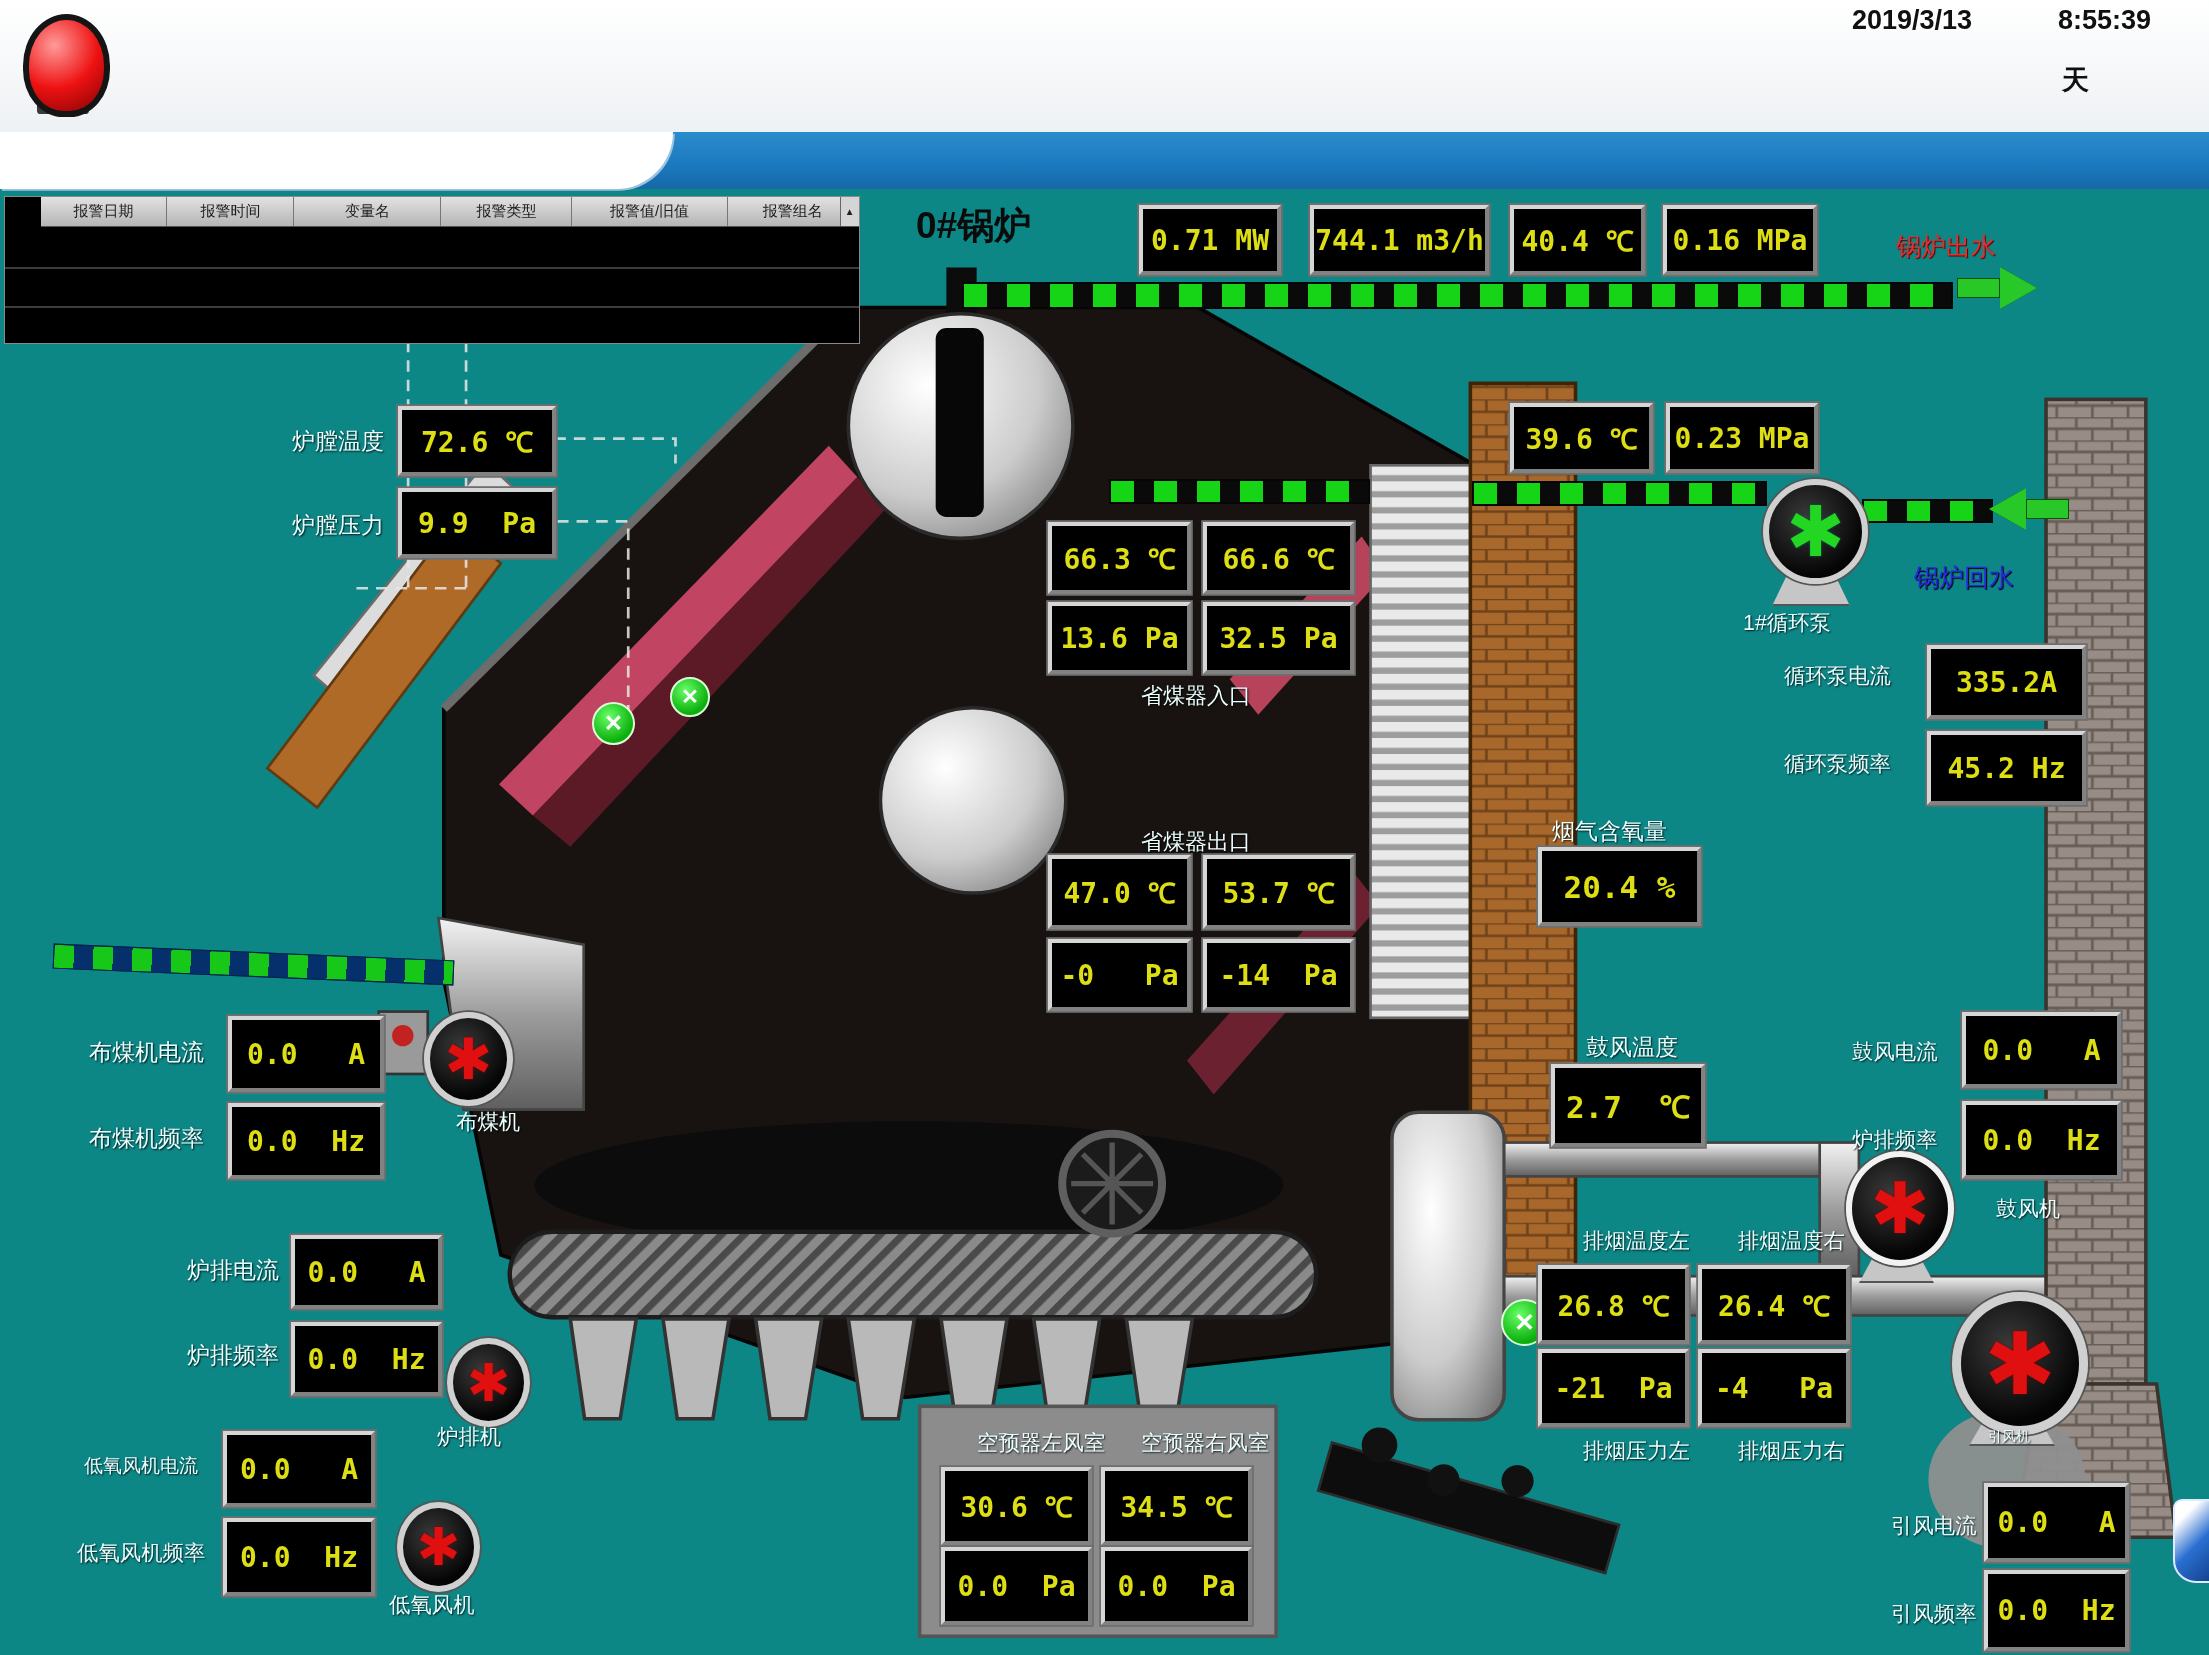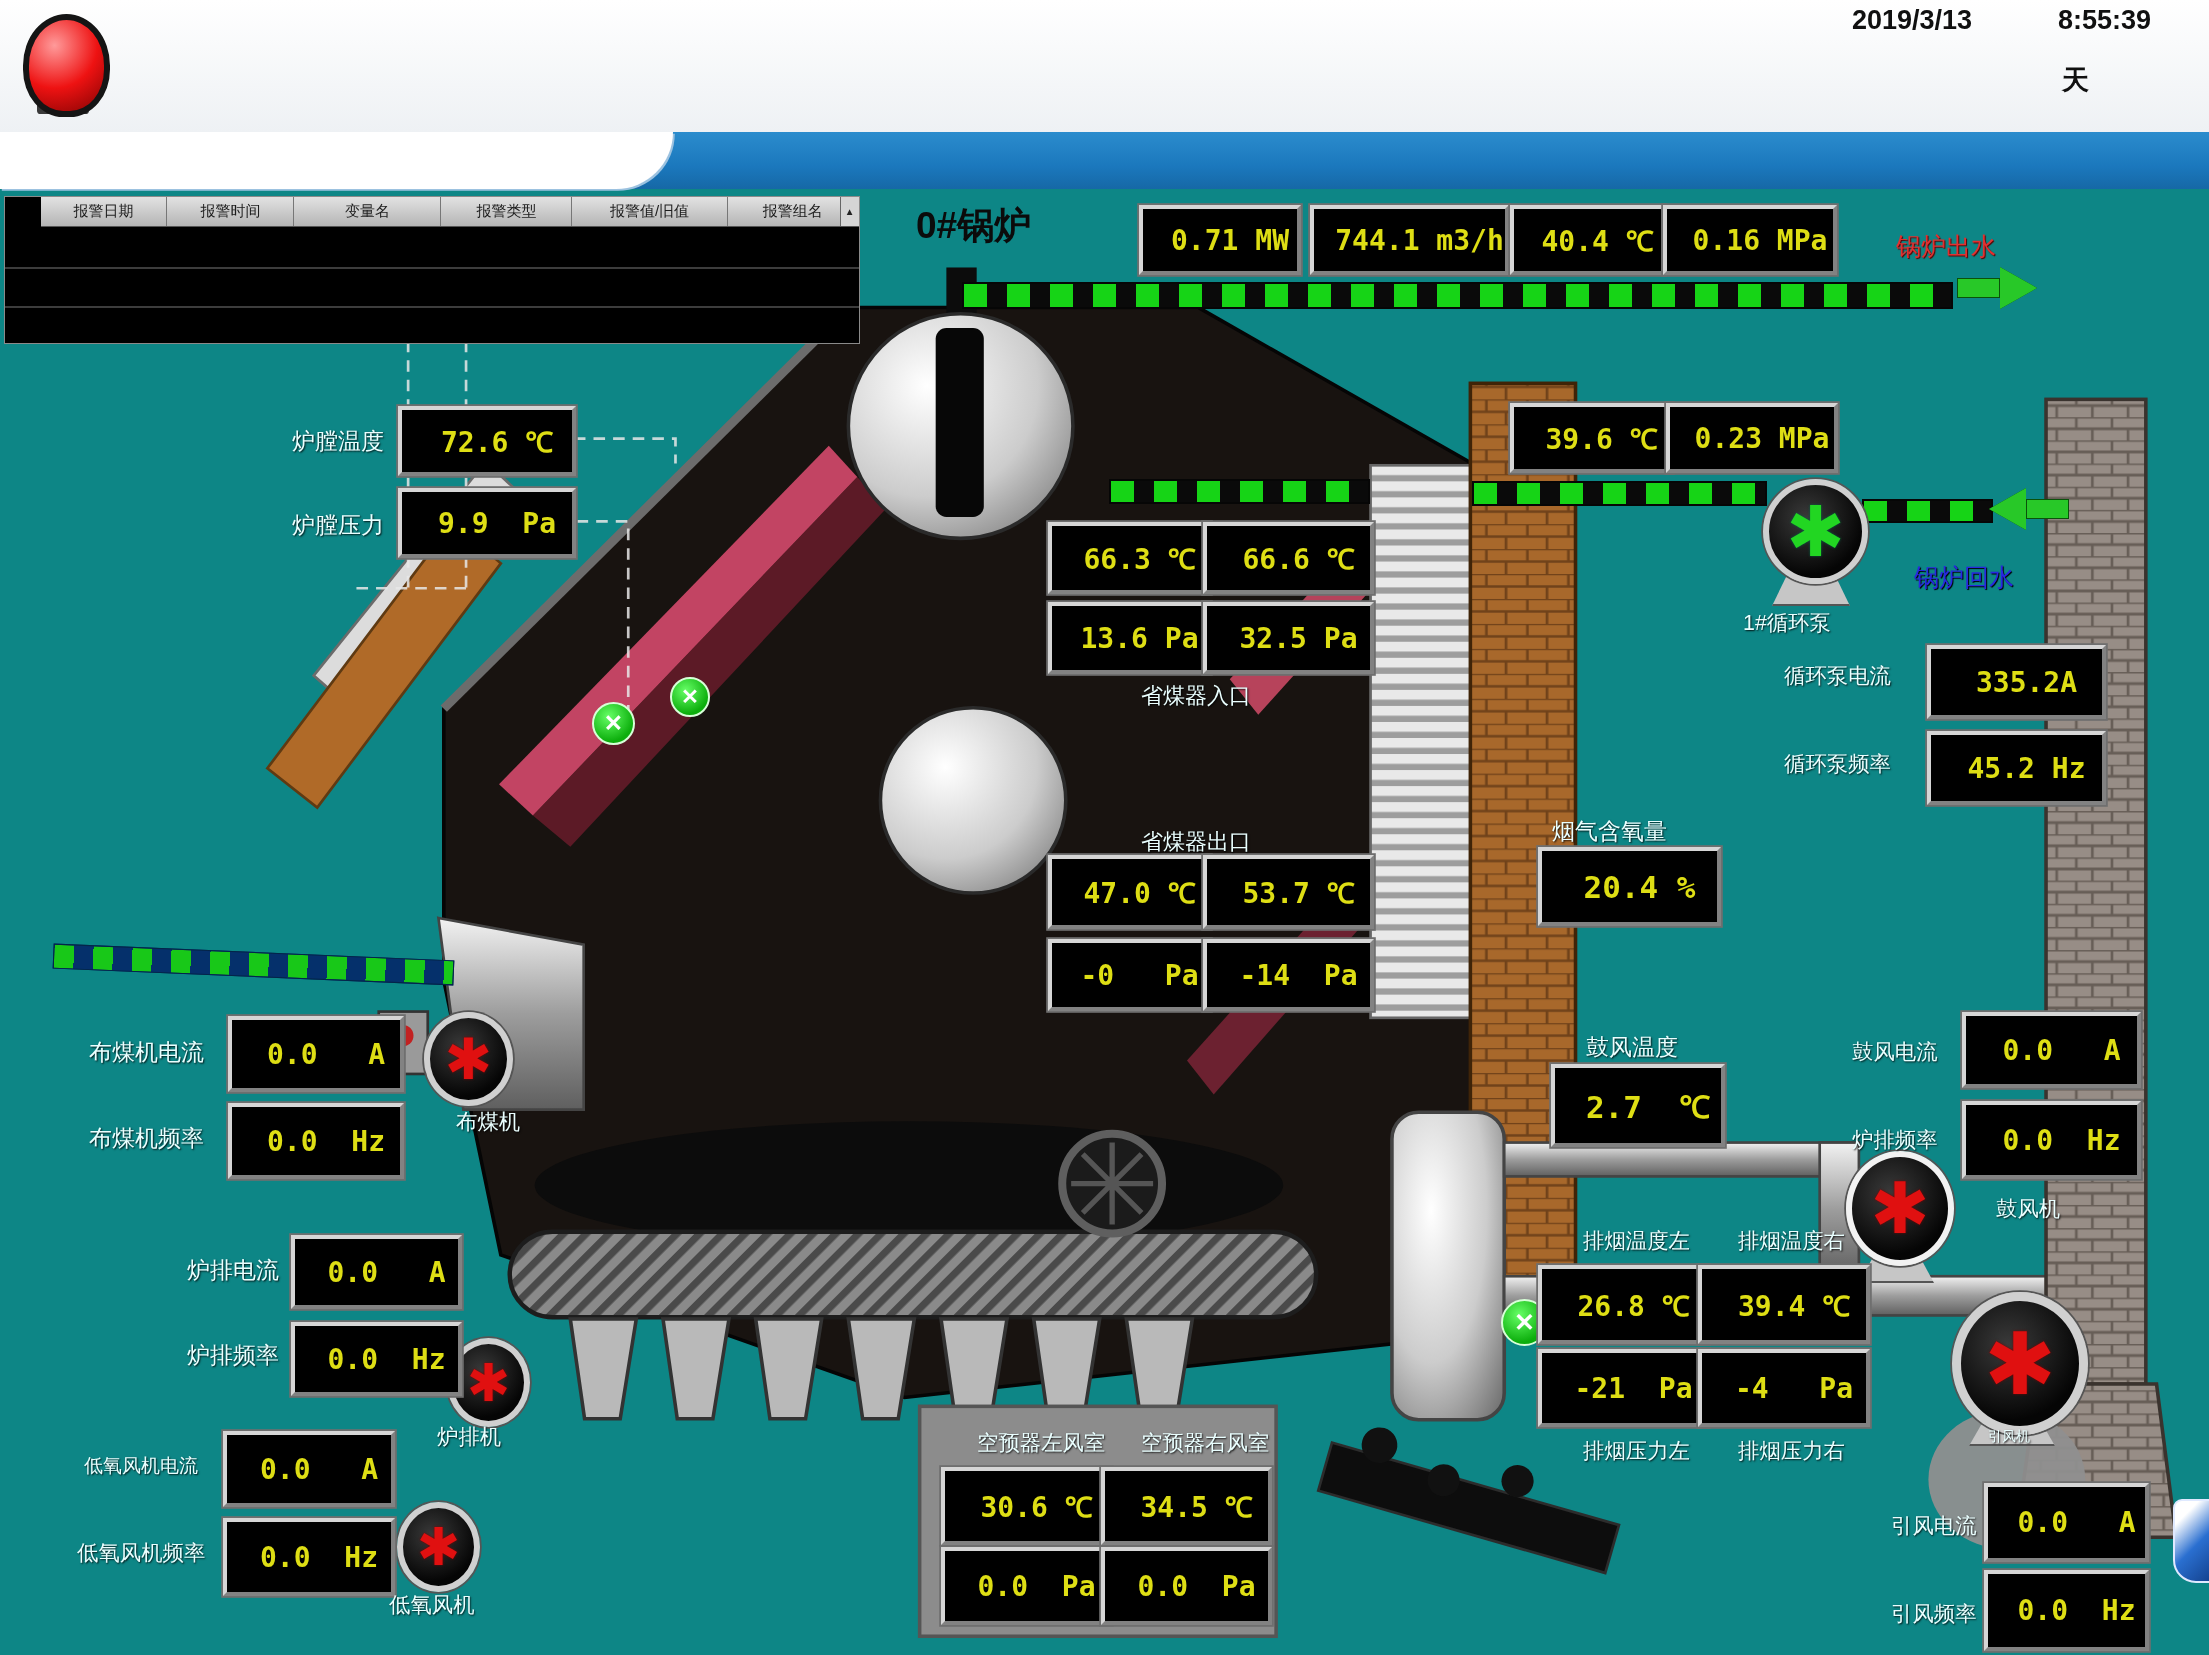--- a/index.html
+++ b/index.html
@@ -30,21 +30,21 @@
   .alarm-head{display:flex;height:28.5px;background:linear-gradient(#e2e2e2,#b5b5b5);
               border-bottom:1.8px solid #555;margin-left:36px;}
   .alarm-th{font-size:15px;color:#1c1c1c;display:flex;align-items:center;justify-content:center;
             border-right:0.9px solid #777;white-space:nowrap;overflow:hidden;}
   .alarm-sep{position:absolute;left:0;width:100%;height:1.8px;background:#3c3c3c;}
   .scroll-up{position:absolute;right:0;top:0;width:18px;height:28.5px;background:#d5d5d5;border-left:0.9px solid #666;
              display:flex;align-items:center;justify-content:center;font-size:9.8px;color:#222;cursor:pointer;}
   
   .vbox{position:absolute;background:#000;border:4.5px outset #d6d6d6;box-shadow:0 0 0 1.8px #6f6f6f;
         color:#dede14;font-family:"DejaVu Sans Mono", monospace;font-weight:bold;font-size:28px;
-        display:flex;align-items:center;justify-content:center;white-space:pre;z-index:30;padding-left:20px;}
+        display:flex;align-items:center;justify-content:center;white-space:pre;z-index:30;}
   .lbl{position:absolute;color:#eaffff;font-weight:normal;font-size:23px;white-space:nowrap;
        text-shadow:0.9px 0.9px 1.8px rgba(0,0,0,.85);z-index:31;}
   .big-name{position:absolute;font-size:37px;font-weight:bold;color:#0b0b0b;z-index:31;white-space:nowrap;}
   .red-lbl{color:#e23030;text-shadow:0.9px 0.9px 0.9px #5a0000;}
   .blue-lbl{color:#2828e0;text-shadow:0.9px 0.9px 0.9px #000;}
   
   .pipe{position:absolute;background-color:#0a0a0a;
         background-image:repeating-linear-gradient(90deg,#16d416 0 23px, rgba(0,0,0,0) 23px 43px);
         border:2.7px solid #060606;z-index:12;}
   .conveyor-line{position:absolute;background-color:#05306b;
@@ -309,21 +309,21 @@
   <div class="vbox" style="left:1962px;top:1101px;width:151px;height:70px">0.0  Hz</div>
   <div class="fan" style="left:1846px;top:1151px;width:96px;height:103px;border-color:#f2f2f2">
     <span class="blades" style="font-size:71px">✱</span>
     </div>
   <div class="fan-base" style="left:1859px;top:1258px;width:75px;height:23px"></div>
   <div class="lbl" style="left:1996px;top:1194px;font-size:21.4px">鼓风机</div>
 
   <div class="lbl" style="left:1583px;top:1226px;font-size:21.4px">排烟温度左</div>
   <div class="lbl" style="left:1738px;top:1226px;font-size:21.4px">排烟温度右</div>
   <div class="vbox" style="left:1538px;top:1265px;width:143px;height:71px">26.8 ℃</div>
-  <div class="vbox" style="left:1698px;top:1265px;width:144px;height:71px">39.4 ℃</div>
+  <div class="vbox" style="left:1698px;top:1265px;width:144px;height:71px">26.4 ℃</div>
   <div class="vbox" style="left:1538px;top:1349px;width:143px;height:70px">-21  Pa</div>
   <div class="vbox" style="left:1698px;top:1349px;width:144px;height:70px">-4   Pa</div>
   <div class="lbl" style="left:1583px;top:1436px;font-size:21.4px">排烟压力左</div>
   <div class="lbl" style="left:1738px;top:1436px;font-size:21.4px">排烟压力右</div>
 
   <div class="fan" style="left:1952px;top:1292px;width:118px;height:125px;border-width:9px">
     <span class="blades" style="font-size:86px">✱</span>
     </div>
   <div class="fan-base" style="left:1969px;top:1419px;width:86px;height:25px"></div>
   <div class="lbl" style="left:1988px;top:1428px;font-size:14px">引风机</div>

